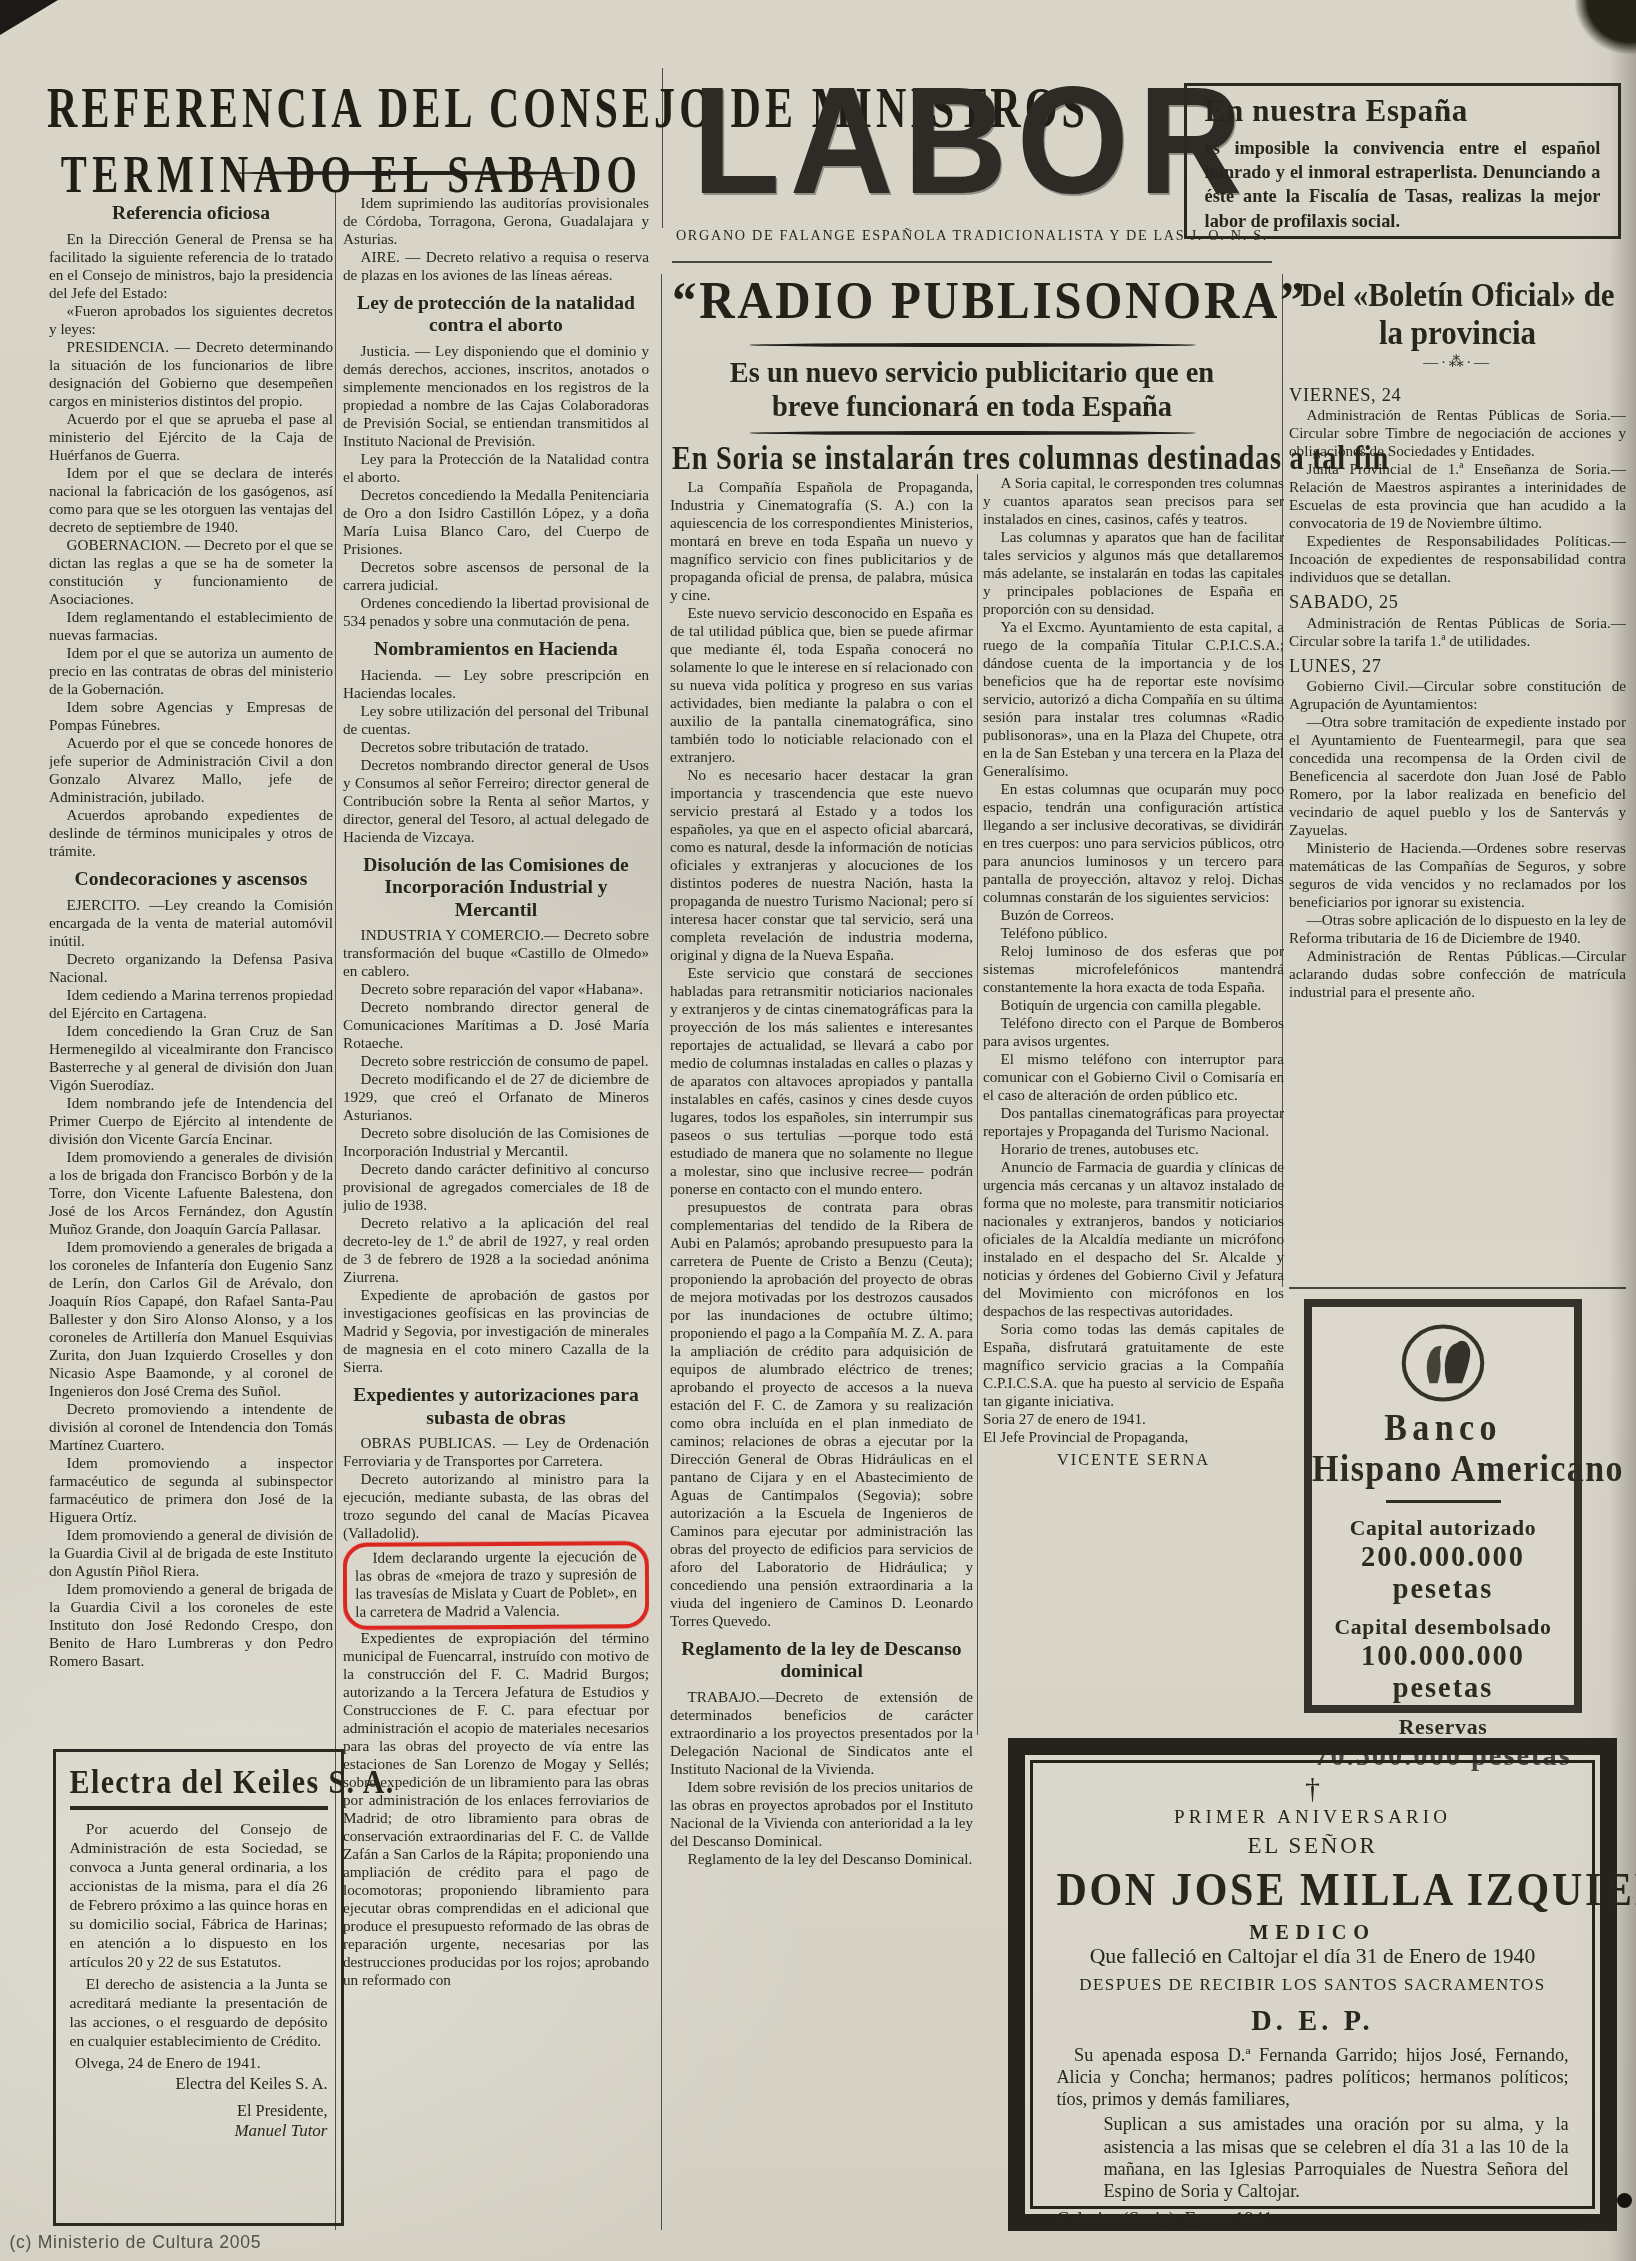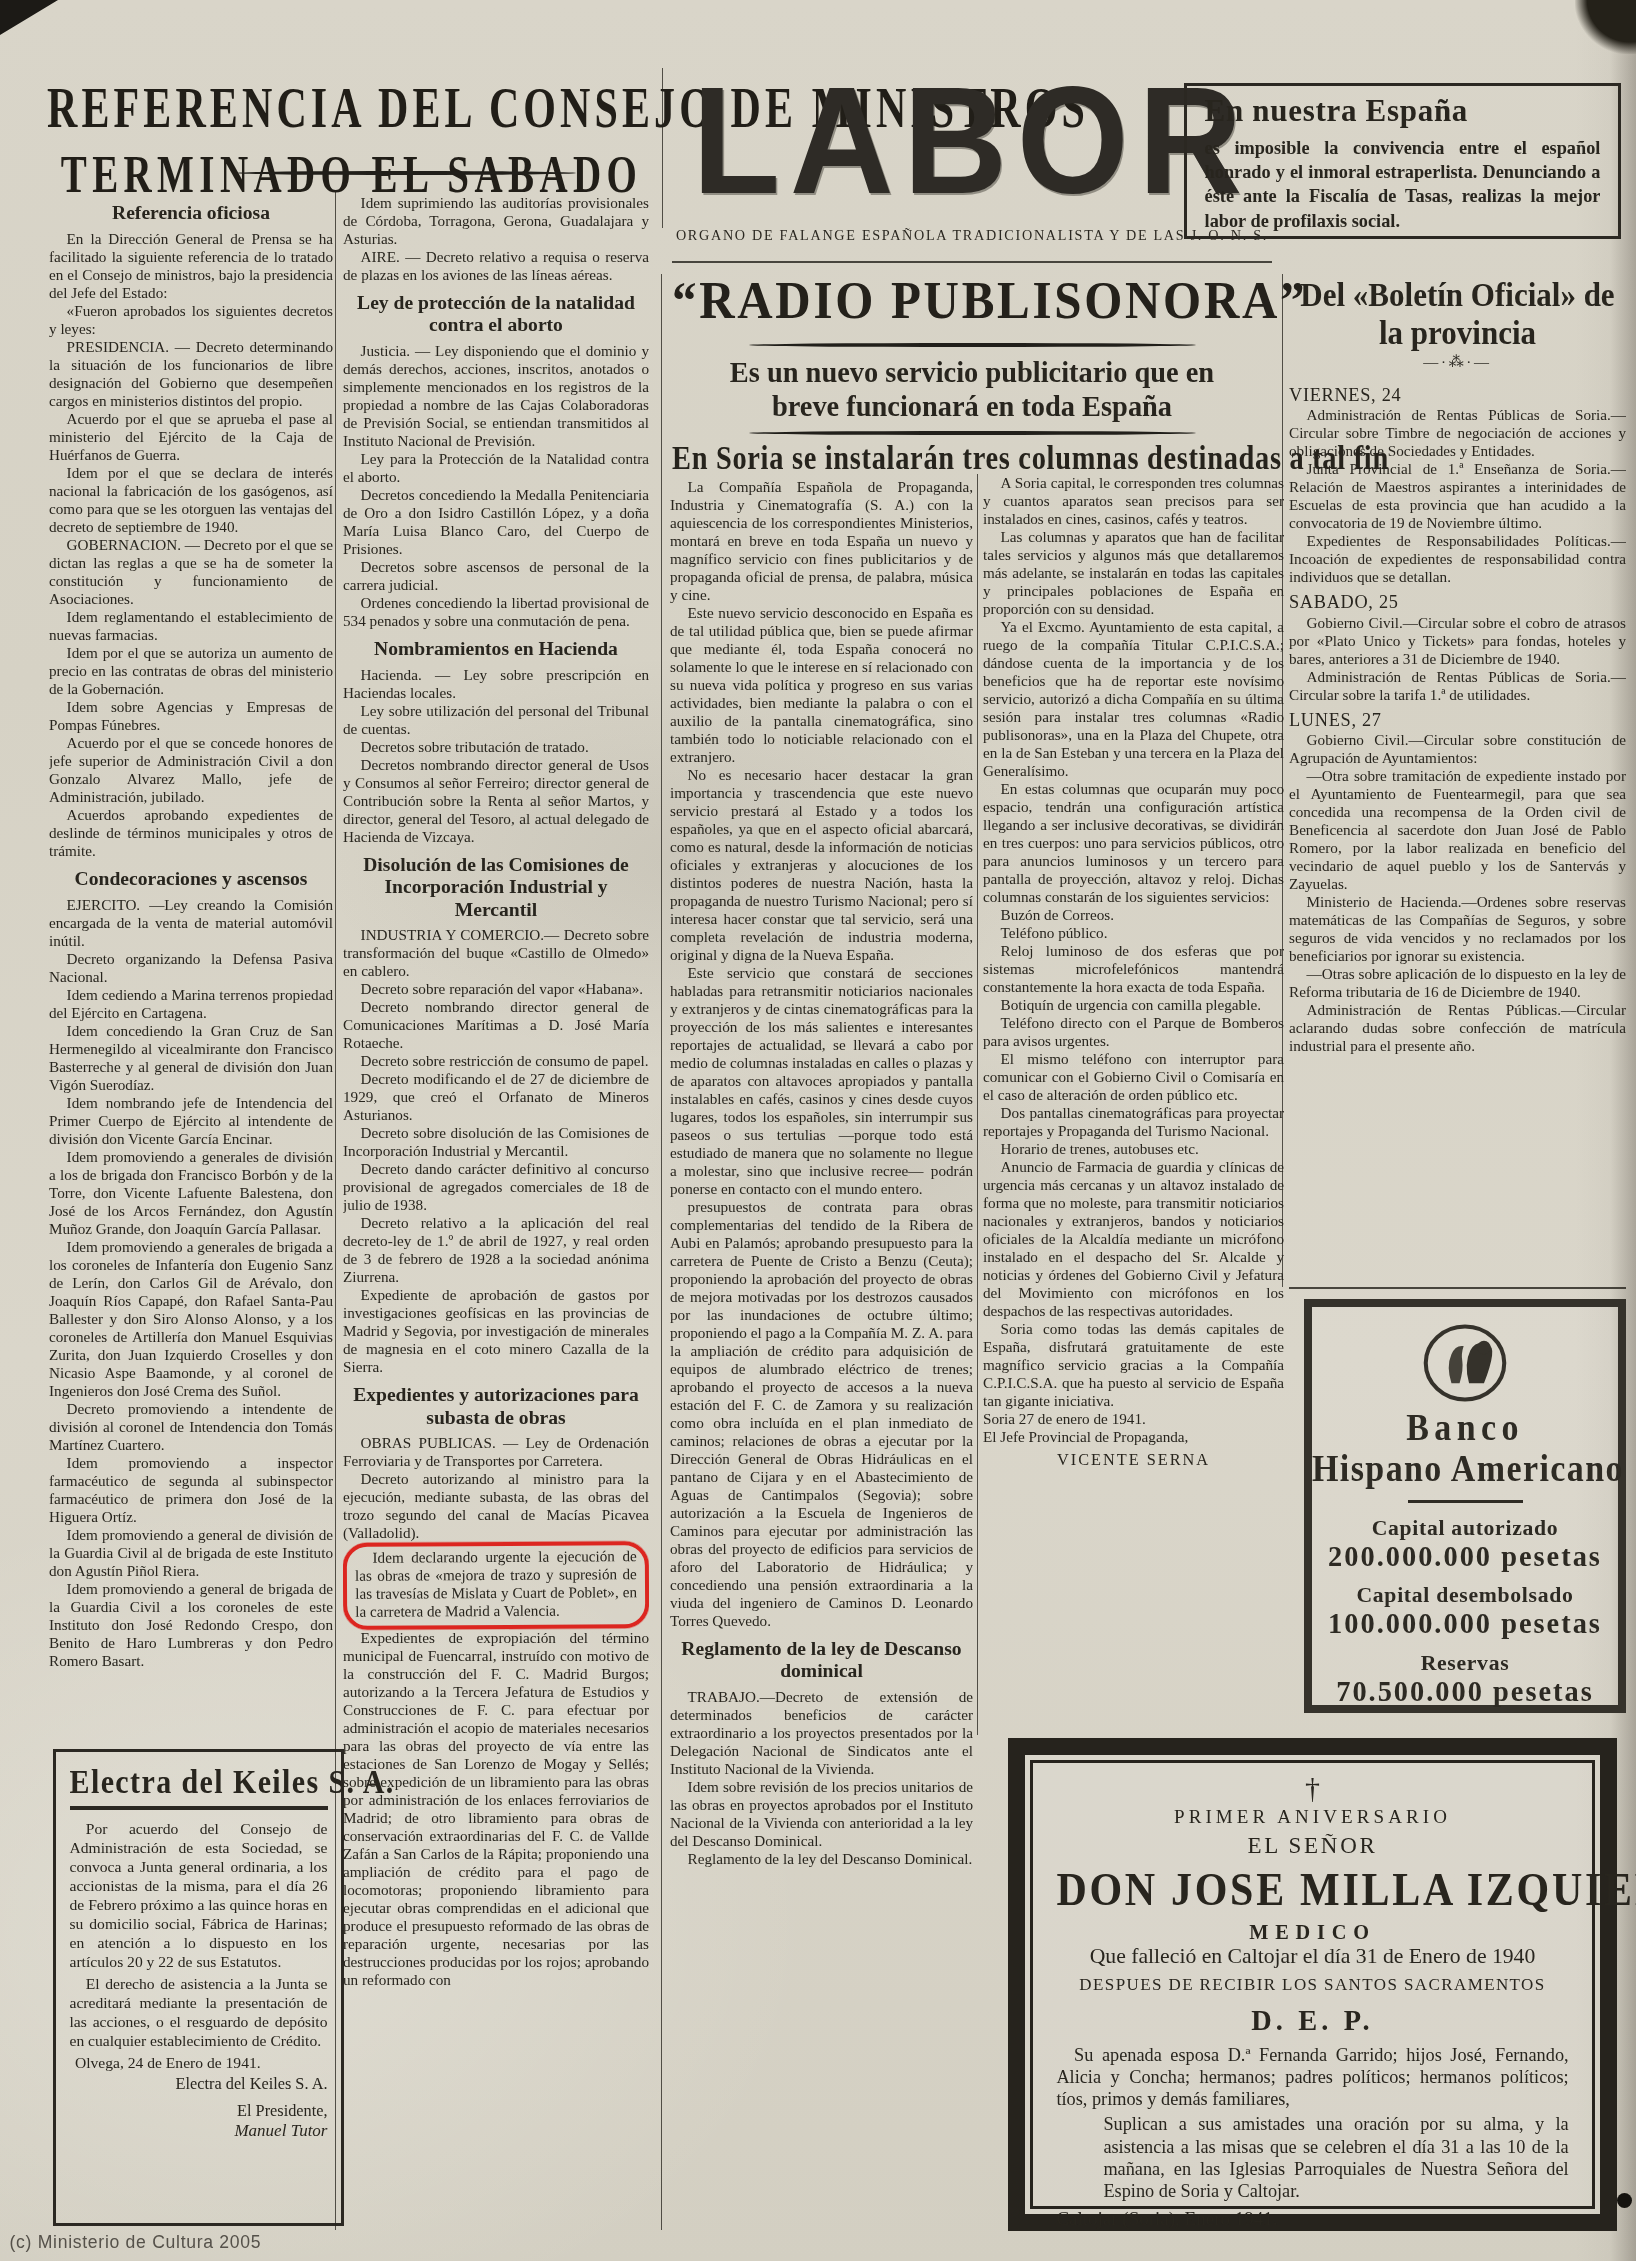--- a/index.html
+++ b/index.html
@@ -51,21 +51,21 @@
   
   .electra{left:53px;top:1749px;width:291px;height:477px;border:3.4px solid #2b2822;padding:9.5px 13.5px;box-sizing:border-box;}
   .electra .t{font-size:30px;font-weight:700;letter-spacing:1.4px;transform:scaleY(1.15);transform-origin:top;white-space:nowrap;}
   .electra .trule{height:3.4px;background:#2b2822;margin:10.8px 0 9.5px;}
   .electra p{font-size:15.6px;line-height:19px;text-align:justify;margin:0 0 2.7px;text-indent:16.3px;}
   .electra .dt{text-indent:5.4px;}
   .electra .firm{text-align:right;font-size:16.3px;margin-top:2.7px;}
   .electra .role{text-align:right;font-size:16.3px;margin-top:6.8px;}
   .electra .nm{text-align:right;font-size:17px;font-style:italic;}
   
-  .banco{left:1304px;top:1299px;width:322px;height:414px;border:8.1px solid #35322b;box-sizing:border-box;text-align:center;background:rgba(255,255,252,.06);}
+  .banco{left:1304px;top:1299px;width:278px;height:414px;border:8.1px solid #35322b;box-sizing:border-box;text-align:center;background:rgba(255,255,252,.06);}
   .banco .nm{font-size:34px;font-weight:700;letter-spacing:5.4px;transform:scaleY(1.1);color:#2e2b24;}
   .banco .nm2{font-size:34px;font-weight:700;letter-spacing:1.4px;transform:scaleY(1.1);margin-top:2.7px;white-space:nowrap;color:#2e2b24;}
   .banco .r{width:115px;height:3.4px;background:#2e2b24;margin:12.2px auto;}
   .banco .cl{font-size:21.7px;font-weight:700;letter-spacing:0.7px;margin-top:10.8px;color:#2d2a23;}
   .banco .cv{font-size:28.4px;font-weight:700;letter-spacing:2px;color:#2d2a23;}
   
   .obit{left:1008px;top:1738px;width:609px;height:493px;border:17.6px solid #26231d;box-sizing:border-box;background:rgba(250,250,246,.12);}
   .obit .inner{position:absolute;inset:5.4px;border:3.4px solid #26231d;padding:9.5px 23px;text-align:center;box-sizing:border-box;}
   .obit .cross{font-size:30px;line-height:30px;}
   .obit .ann{font-size:19px;letter-spacing:4.1px;margin-top:2.7px;}
@@ -210,21 +210,20 @@
       <p class="nind">Soria 27 de enero de 1941.</p>
       <p class="nind">El Jefe Provincial de Propaganda,</p>
       <div class="sig">VICENTE SERNA</div>
     </div>
   <div class="abs col c5">
       <div class="day">VIERNES, 24</div>
       <p><b>Administración de Rentas Públicas de Soria.</b>—Circular sobre Timbre de negociación de acciones y obligaciones de Sociedades y Entidades.</p>
       <p><b>Junta Provincial de 1.ª Enseñanza de Soria.</b>—Relación de Maestros aspirantes a interinidades de Escuelas de esta provincia que han acudido a la convocatoria de 19 de Noviembre último.</p>
       <p><b>Expedientes de Responsabilidades Políticas.</b>—Incoación de expedientes de responsabilidad contra individuos que se detallan.</p>
       <div class="day">SABADO, 25</div>
-      <p><b>Gobierno Civil.</b>—Circular sobre el cobro de atrasos por «Plato Unico y Tickets» para fondas, hoteles y bares, anteriores a 31 de Diciembre de 1940.</p>
       <p><b>Administración de Rentas Públicas de Soria.</b>—Circular sobre la tarifa 1.ª de utilidades.</p>
       <div class="day">LUNES, 27</div>
       <p><b>Gobierno Civil.</b>—Circular sobre constitución de Agrupación de Ayuntamientos:</p>
       <p>—Otra sobre tramitación de expediente instado por el Ayuntamiento de Fuentearmegil, para que sea concedida una recompensa de la Orden civil de Beneficencia al sacerdote don Juan José de Pablo Romero, por la labor realizada en beneficio del vecindario de aquel pueblo y los de Santervás y Zayuelas.</p>
       <p><b>Ministerio de Hacienda.</b>—Ordenes sobre reservas matemáticas de las Compañías de Seguros, y sobre seguros de vida vencidos y no reclamados por los beneficiarios por ignorar su existencia.</p>
       <p>—Otras sobre aplicación de lo dispuesto en la ley de Reforma tributaria de 16 de Diciembre de 1940.</p>
       <p><b>Administración de Rentas Públicas.</b>—Circular aclarando dudas sobre confección de matrícula industrial para el presente año.</p>
     </div>
 
   <div class="abs electra">

